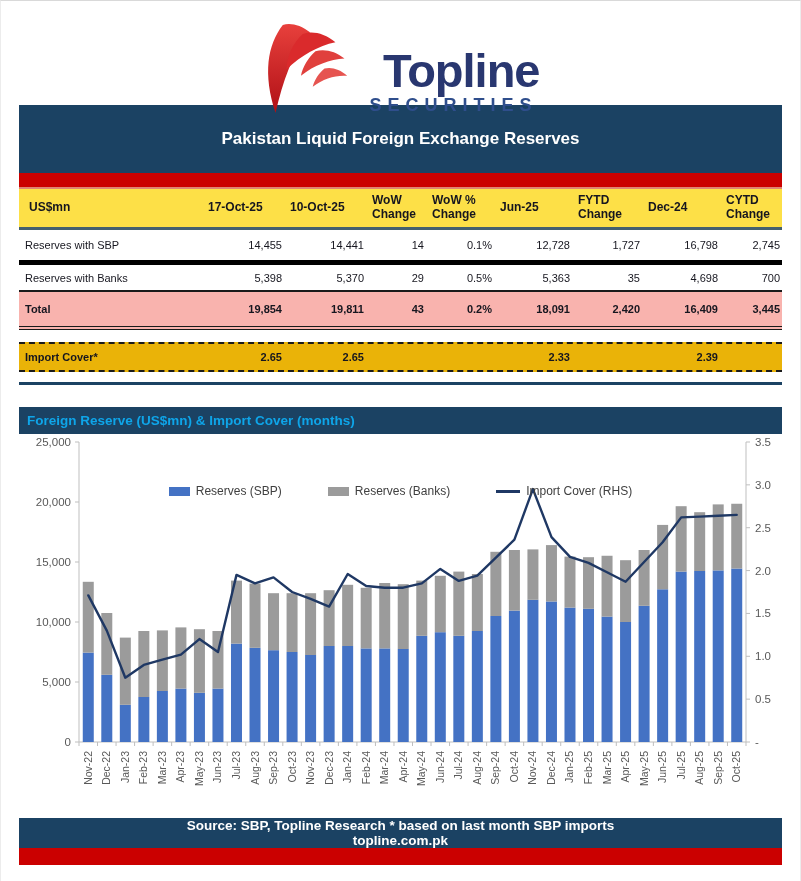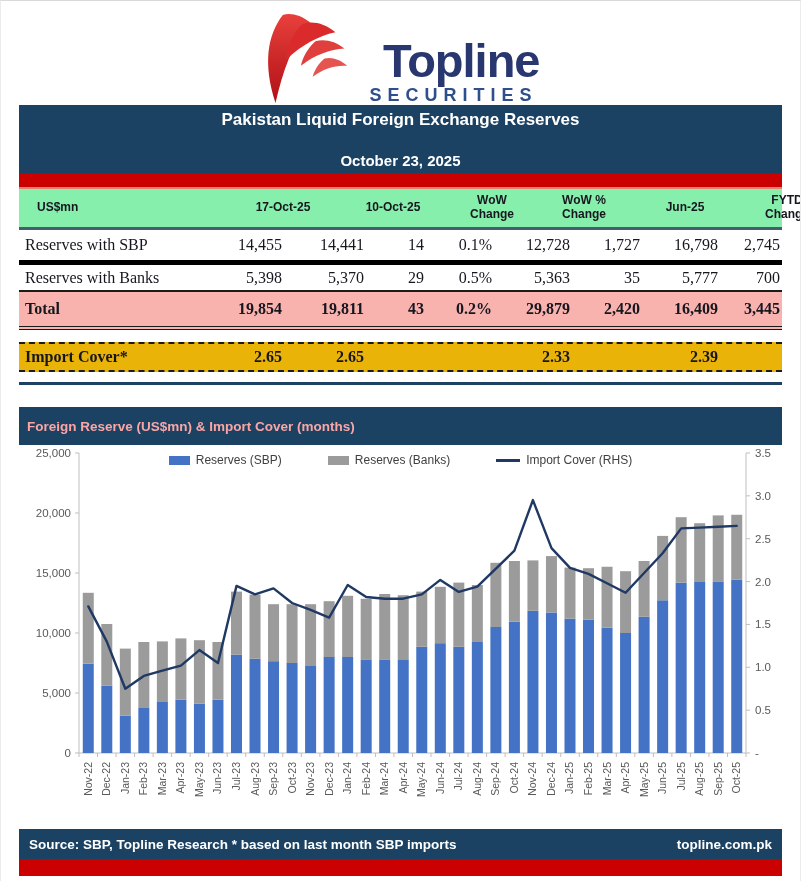--- a/index.html
+++ b/index.html
@@ -1,66 +1,66 @@
 <!DOCTYPE html>
 <html><head>
 <meta charset="utf-8">
 <style>
   * { margin:0; padding:0; box-sizing:border-box; }
   body { background:#e8e8e8; font-family:"Liberation Sans", sans-serif; }
   .page { width:801px; height:881px; background:#ffffff; margin:0 auto; position:relative;
           border-top:1px solid #d9d9d9; border-left:1px solid #ececec; border-right:1px solid #ececec; overflow:hidden; }
 
   
-  .logo-row { height:104px; padding-top:10px; display:flex; justify-content:center; align-items:flex-start; }
+  .logo-row { height:104px; padding-top:20px; display:flex; justify-content:center; align-items:flex-start; }
   .logo-flame { width:118px; height:96px; flex:0 0 auto; }
   .logo-textcol { margin-left:-10px; margin-top:26px; display:flex; flex-direction:column; align-items:flex-end; }
   .logo-word { font-size:47px; font-weight:bold; color:#293770; letter-spacing:-1px; line-height:1; }
   .logo-sub  { font-size:18px; font-weight:bold; color:#2f4e8c; letter-spacing:6px; margin-top:1px; padding-right:2px; }
 
   
   .banner { margin:0 18px; height:68px; background:#1b4263; color:#ffffff; text-align:center;
             display:flex; flex-direction:column; justify-content:center; gap:22px; }
   .banner-title { font-size:17px; font-weight:bold; }
   .banner-date  { font-size:15px; font-weight:bold; }
   .red-band { margin:0 18px; height:16px; background:#cb0000; border-bottom:2px solid #e08573; }
 
   
   .tbl { margin:0 18px; }
   .grid-row { display:grid; grid-template-columns:185px 82px 82px 60px 68px 78px 70px 78px 62px; align-items:center; }
   .th { font-size:12px; font-weight:bold; color:#16161f; }
-  .cell { font-size:16px; color:#16161f; text-align:right; padding-right:4px;font-family:Liberation Serif, serif; }
+  .cell { font-size:11px; color:#16161f; text-align:right; padding-right:4px; }
   .rowlabel { text-align:left; padding-left:6px; }
-  .hdr-row { background:#86efac; min-height:38px; padding:2px 12px;gap:28px; }
-  .hdr-row .th { text-align:center; padding-right:4px; line-height:1.15; }
+  .hdr-row { background:#fde047; min-height:38px; padding:2px 4px; }
+  .hdr-row .th { text-align:left; padding-right:4px; line-height:1.15; }
   .hdr-row .rowlabel { text-align:left; }
   .teal-line { height:3px; background:#44606e; }
   .data-row { height:30px; background:#ffffff; }
   .data-row + .data-row { border-top:5px solid #000000; }
   .total-row { height:40px; background:#f9b3ae; border-top:2px solid #1a1a1a; border-bottom:4px double #1a1a1a; }
   .total-row .cell { font-weight:bold; }
   .gap12 { height:12px; } .gap10 { height:10px; }
   .import-row { height:30px; background:#eab308; border-top:2px dashed #1a1a1a; border-bottom:2px dashed #1a1a1a; }
   .import-row .cell { font-weight:bold; }
   .navy-line { height:3px; background:#1b4263; }
 
   
   .chart-section { margin:22px 18px 0 18px; }
-  .chart-header { height:38px; background:#1b4263; color:#fca5a5; font-size:13.5px; font-weight:bold;
+  .chart-header { height:27px; background:#1b4263; color:#0ea5e9; font-size:13.5px; font-weight:bold;
                   display:flex; align-items:center; padding-left:8px; }
   .chart-body { position:relative; height:370px; }
   .legend { position:absolute; top:8px; left:0; width:100%; display:flex; justify-content:center; gap:46px; z-index:2; }
-  .legend-item { display:flex; align-items:center; gap:6px; font-size:12px; color:#404040; }
+  .legend-item { display:flex; align-items:center; gap:6px; font-size:12px; color:#404040;margin-top:42px; }
   .sw-bar { width:21px; height:9px; display:inline-block; }
   .sw-line { width:24px; height:3px; display:inline-block; }
 
   
   .footer-bar { margin:14px 18px 0 18px; height:30px; background:#1b4263; color:#ffffff;
                 display:flex; align-items:center; justify-content:space-between; padding:0 10px;
-                font-size:13.5px; font-weight:bold; }
+                font-size:13.5px; font-weight:bold;flex-direction:column; }
   .footer-red { margin:0 18px; height:17px; background:#cb0000; }
 </style>
 </head>
 <body>
 
 <div class="page">
 
   <div class="logo-row">
     <svg class="logo-flame" viewBox="0 0 130 105">
       <defs>
@@ -75,21 +75,20 @@
       <path d="M70,52 C64,57 59,64 57,72 C69,63 82,59 95,60 C87,53 78,50 70,52 Z" fill="#e65450"></path>
     </svg>
     <div class="logo-textcol">
       <div class="logo-word">Topline</div>
       <div class="logo-sub">SECURITIES</div>
     </div>
   </div>
 
   <div class="banner">
     <div class="banner-title">Pakistan Liquid Foreign Exchange Reserves</div>
-    <div class="banner-date">October 23, 2025</div>
   </div>
   <div class="red-band"></div>
 
   <div class="tbl">
     <div class="grid-row hdr-row">
       <div class="th rowlabel">US$mn</div>
       <div class="th">17-Oct-25</div>
       <div class="th">10-Oct-25</div>
       <div class="th">WoW Change</div>
       <div class="th">WoW % Change</div>
@@ -112,31 +111,31 @@
       <div class="cell">2,745</div>
     </div>
     <div class="grid-row data-row">
       <div class="cell rowlabel">Reserves with Banks</div>
       <div class="cell">5,398</div>
       <div class="cell">5,370</div>
       <div class="cell">29</div>
       <div class="cell">0.5%</div>
       <div class="cell">5,363</div>
       <div class="cell">35</div>
-      <div class="cell">5,777</div>
+      <div class="cell">4,698</div>
       <div class="cell">700</div>
     </div>
 
     <div class="grid-row total-row">
       <div class="cell rowlabel" style="font-weight:bold">Total</div>
       <div class="cell">19,854</div>
       <div class="cell">19,811</div>
       <div class="cell">43</div>
       <div class="cell">0.2%</div>
-      <div class="cell">29,879</div>
+      <div class="cell">18,091</div>
       <div class="cell">2,420</div>
       <div class="cell">16,409</div>
       <div class="cell">3,445</div>
     </div>
 
     <div class="gap12"></div>
 
     <div class="grid-row import-row">
       <div class="cell rowlabel" style="font-weight:bold">Import Cover*</div>
       <div class="cell">2.65</div>

